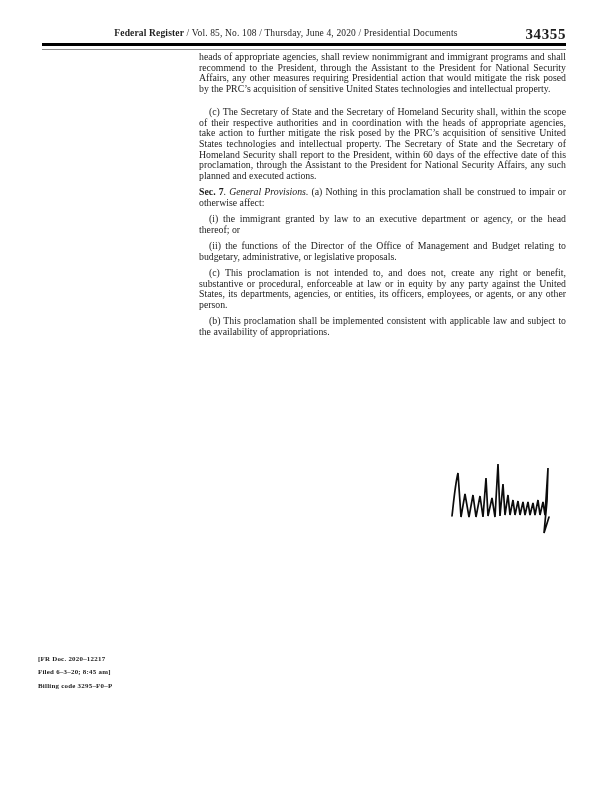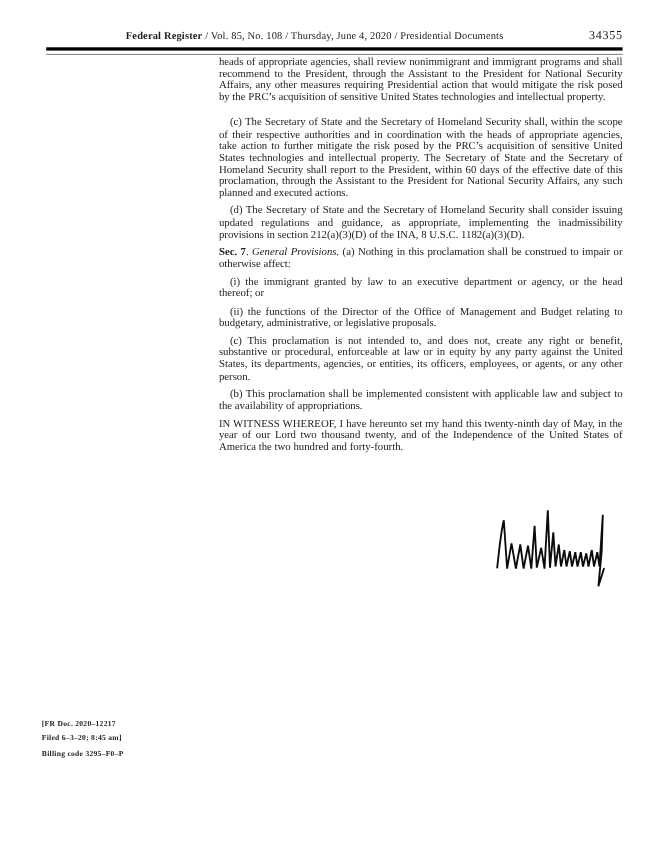--- a/index.html
+++ b/index.html
@@ -29,22 +29,22 @@
     top: 0;
     text-align: center;
     white-space: nowrap;
     letter-spacing: 0.15px;
   }
   .header-journal { font-weight: bold; }
   .header-page {
     position: absolute;
     right: 0;
     top: -2px;
-    font-weight: normal;
-    font-size: 11px;
+    font-weight: bold;
+    font-size: 15px;
     letter-spacing: 0.6px;
     text-align: right;
   }
   .rule-black {
     position: absolute;
     top: 43px;
     left: 42px;
     width: 524px;
     height: 2.6px;
     background: #000000;
@@ -105,27 +105,25 @@
       <span class="header-journal">Federal Register</span><span> / Vol. 85, No. 108 / Thursday, June 4, 2020 / Presidential Documents</span>
     </span>
     <span class="header-page">34355</span>
   </div>
   <div class="rule-black"></div>
   <div class="rule-gray"></div>
 
   <div class="body-col">
     <p class="first">heads of appropriate agencies, shall review nonimmigrant and immigrant programs and shall recommend to the President, through the Assistant to the President for National Security Affairs, any other measures requiring Presidential action that would mitigate the risk posed by the PRC’s acquisition of sensitive United States technologies and intellectual property.</p>
     <p class="indent">(c) The Secretary of State and the Secretary of Homeland Security shall, within the scope of their respective authorities and in coordination with the heads of appropriate agencies, take action to further mitigate the risk posed by the PRC’s acquisition of sensitive United States technologies and intellectual property. The Secretary of State and the Secretary of Homeland Security shall report to the President, within 60 days of the effective date of this proclamation, through the Assistant to the President for National Security Affairs, any such planned and executed actions.</p>
-    <p class="indent">(d) The Secretary of State and the Secretary of Homeland Security shall consider issuing updated regulations and guidance, as appropriate, implementing the inadmissibility provisions in section 212(a)(3)(D) of the INA, 8 U.S.C. 1182(a)(3)(D).</p>
     <p><span class="sec-label">Sec. 7</span><span>. </span><span class="sec-title">General Provisions.</span><span> (a) Nothing in this proclamation shall be construed to impair or otherwise affect:</span></p>
     <p class="indent">(i) the immigrant granted by law to an executive department or agency, or the head thereof; or</p>
     <p class="indent">(ii) the functions of the Director of the Office of Management and Budget relating to budgetary, administrative, or legislative proposals.</p>
     <p class="indent">(c) This proclamation is not intended to, and does not, create any right or benefit, substantive or procedural, enforceable at law or in equity by any party against the United States, its departments, agencies, or entities, its officers, employees, or agents, or any other person.</p>
     <p class="indent">(b) This proclamation shall be implemented consistent with applicable law and subject to the availability of appropriations.</p>
-    <p>IN WITNESS WHEREOF, I have hereunto set my hand this twenty-ninth day of May, in the year of our Lord two thousand twenty, and of the Independence of the United States of America the two hundred and forty-fourth.</p>
   </div>
 
   <svg class="signature" viewBox="0 0 118 78" xmlns="http://www.w3.org/2000/svg">
     <path d="M4,57 C5,49 7,26 10,14 L13,58 L17,35 L21,58 L25,36 L28,58 L32,37 L35,58
              L38,19 L40,57 L44,39 L47,58
              L50,5 L52,57 L55,25 L57,56 L60,36 L62,56
              L65,41 L67,56 L70,42 L72,56 L75,43 L77,56 L80,43 L82,56 L85,44 L87,56 L90,41 L92,56 L95,43 L97,56
              L100,9 L99,42 L96,74 L101,58" fill="none" stroke="#0c0c0c" stroke-width="1.7" stroke-linejoin="miter" stroke-linecap="round"></path>
   </svg>
 

